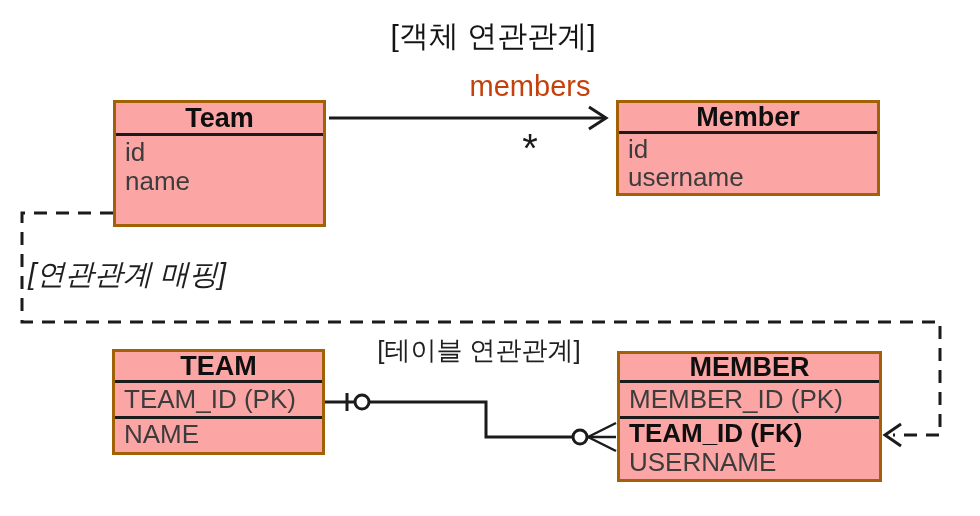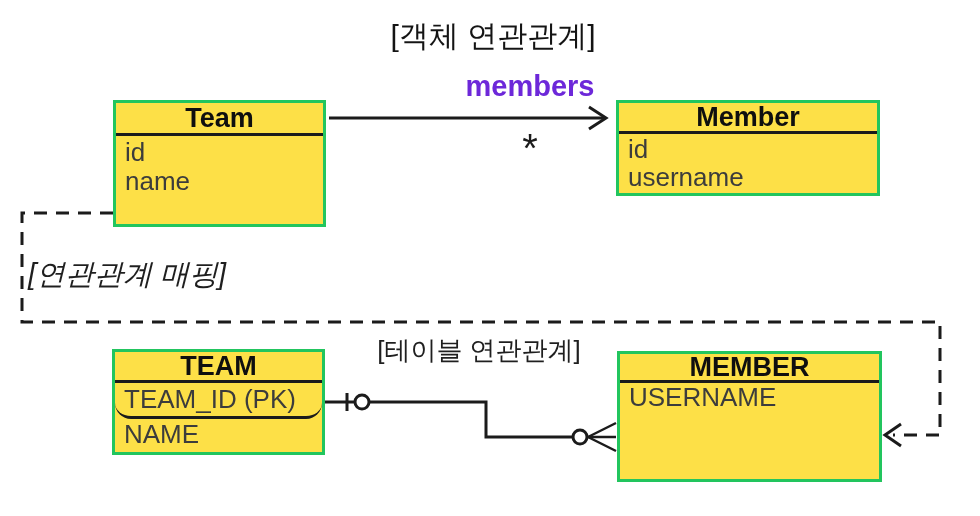--- a/index.html
+++ b/index.html
@@ -2,21 +2,21 @@
 <html><head>
 <meta charset="utf-8">
 <style>
   html,body{margin:0;padding:0;background:#ffffff;}
   #stage{
     position:relative;width:980px;height:516px;background:#ffffff;
     font-family:"Liberation Sans","DejaVu Sans",sans-serif;
     color:#1b1b1b;overflow:hidden;
   }
   #connector-layer{position:absolute;left:0;top:0;width:980px;height:516px;}
-  .box{position:absolute;border:3px solid #22c55e;background:#fde047;box-sizing:border-box;}
+  .box{position:absolute;border:3px solid #a16207;background:#fca5a5;box-sizing:border-box;}
   .box-header{
     font-weight:bold;text-align:center;color:#0f0f0f;
     border-bottom:3px solid #1b1b1b;white-space:nowrap;overflow:hidden;
   }
   .field{
     padding-left:9px;font-size:26px;color:#3c3c3c;
     white-space:nowrap;overflow:hidden;
   }
   .field.bold{font-weight:bold;color:#0f0f0f;}
   .klabel{position:absolute;font-size:29px;color:#1f1f1f;white-space:nowrap;}
@@ -31,33 +31,33 @@
   
   #member-class{left:616px;top:100px;width:264px;height:96px;}
   #member-class .box-header{height:28px;line-height:28px;font-size:27px;}
   #member-class .field{height:28px;line-height:28px;}
   #member-class .box-body{padding-top:1px;}
 
   
   #team-table{left:112px;top:349px;width:213px;height:106px;}
   #team-table .box-header{height:28px;line-height:28px;font-size:27px;}
   #team-table .row-sep{border-bottom:3px solid #1b1b1b;}
-  #team-table .field{height:33px;line-height:33px;border-radius:16px;}
+  #team-table .field{height:33px;line-height:33px;}
   #team-table .field.last{height:30px;line-height:30px;}
 
   
   #member-table{left:617px;top:351px;width:265px;height:131px;}
   #member-table .box-header{height:26px;line-height:26px;font-size:27px;}
   #member-table .row-sep{border-bottom:3px solid #1b1b1b;}
   #member-table .field{height:33px;line-height:33px;}
   #member-table .comp .field{height:29px;line-height:29px;}
 
   
   #object-title{left:328px;top:16px;width:330px;font-size:30px;color:#141414;}
-  #members-label{left:440px;top:70px;width:180px;font-size:29px;font-weight:bold;color:#6d28d9;}
+  #members-label{left:440px;top:70px;width:180px;font-size:29px;font-weight:normal;color:#c2410c;}
   #multiplicity-star{left:505px;top:126px;width:50px;font-size:40px;color:#1b1b1b;}
   #mapping-label{left:28px;top:255px;font-size:29px;font-style:italic;}
   #table-title{left:349px;top:333px;width:260px;font-size:26px;}
 </style>
 </head>
 <body>
 
 <div id="stage">
 
   <svg id="connector-layer" viewBox="0 0 980 516" xmlns="http://www.w3.org/2000/svg">
@@ -100,18 +100,20 @@
   </div>
 
   <div class="box" id="team-table">
     <div class="box-header">TEAM</div>
     <div class="field row-sep">TEAM_ID (PK)</div>
     <div class="field last">NAME</div>
   </div>
 
   <div class="box" id="member-table">
     <div class="box-header">MEMBER</div>
+    <div class="field row-sep">MEMBER_ID (PK)</div>
     <div class="comp">
+      <div class="field bold">TEAM_ID (FK)</div>
       <div class="field">USERNAME</div>
     </div>
   </div>
 
 </div>
 
 </body></html>

